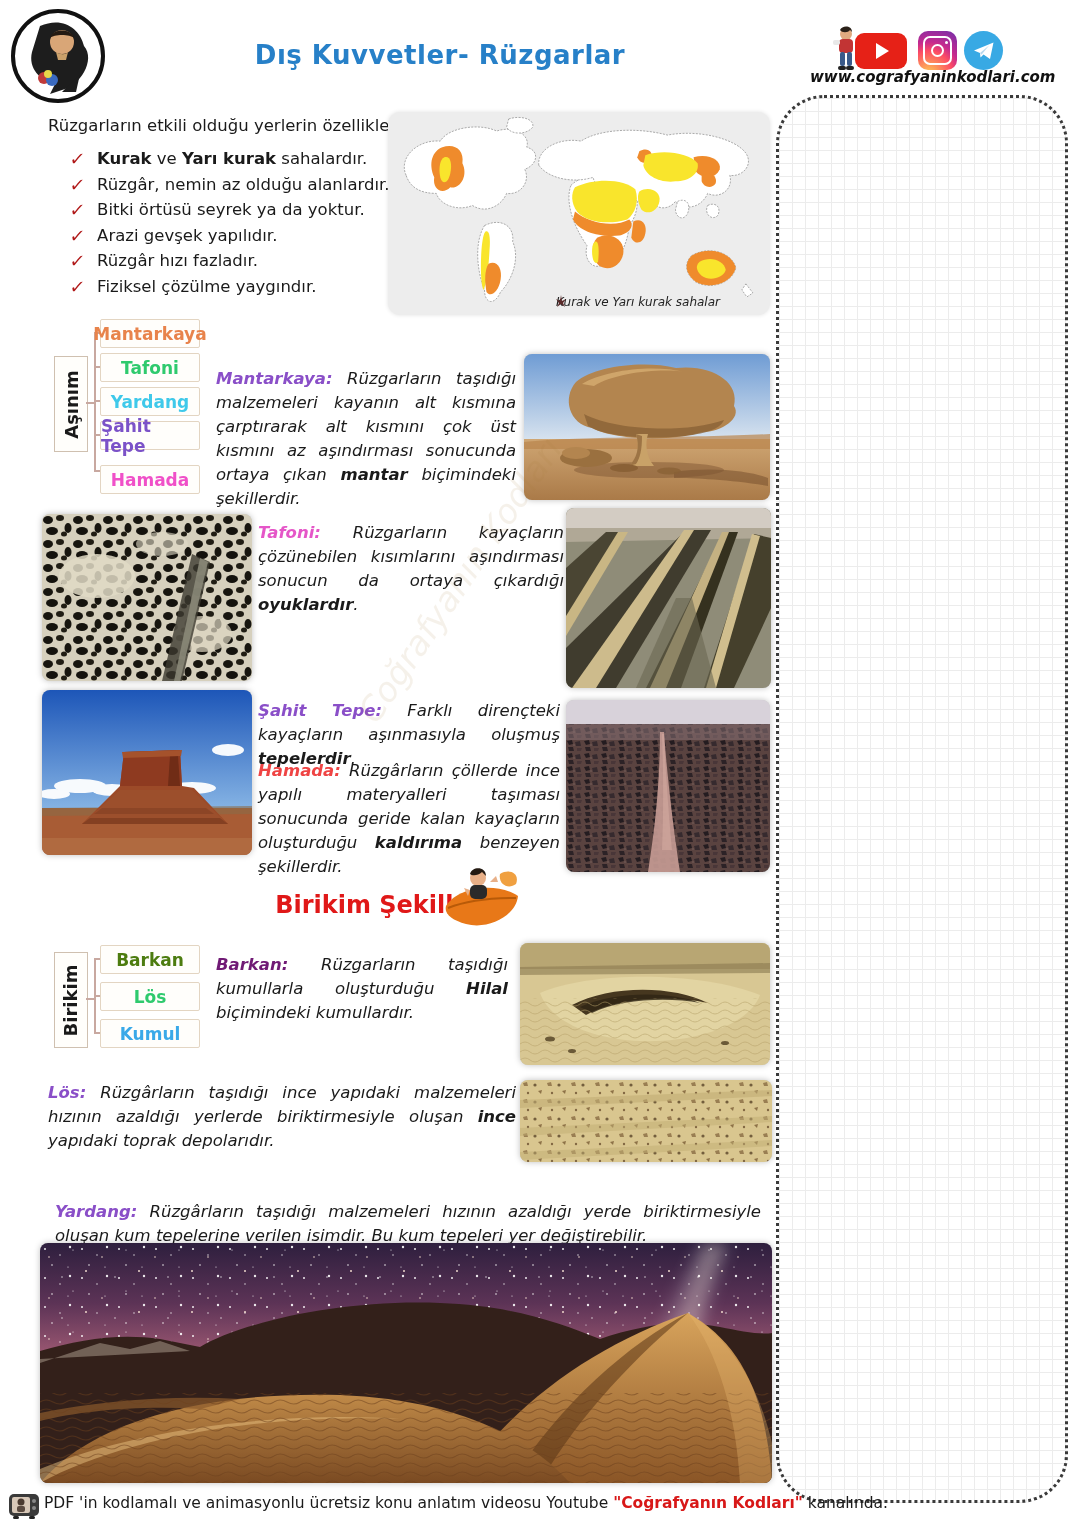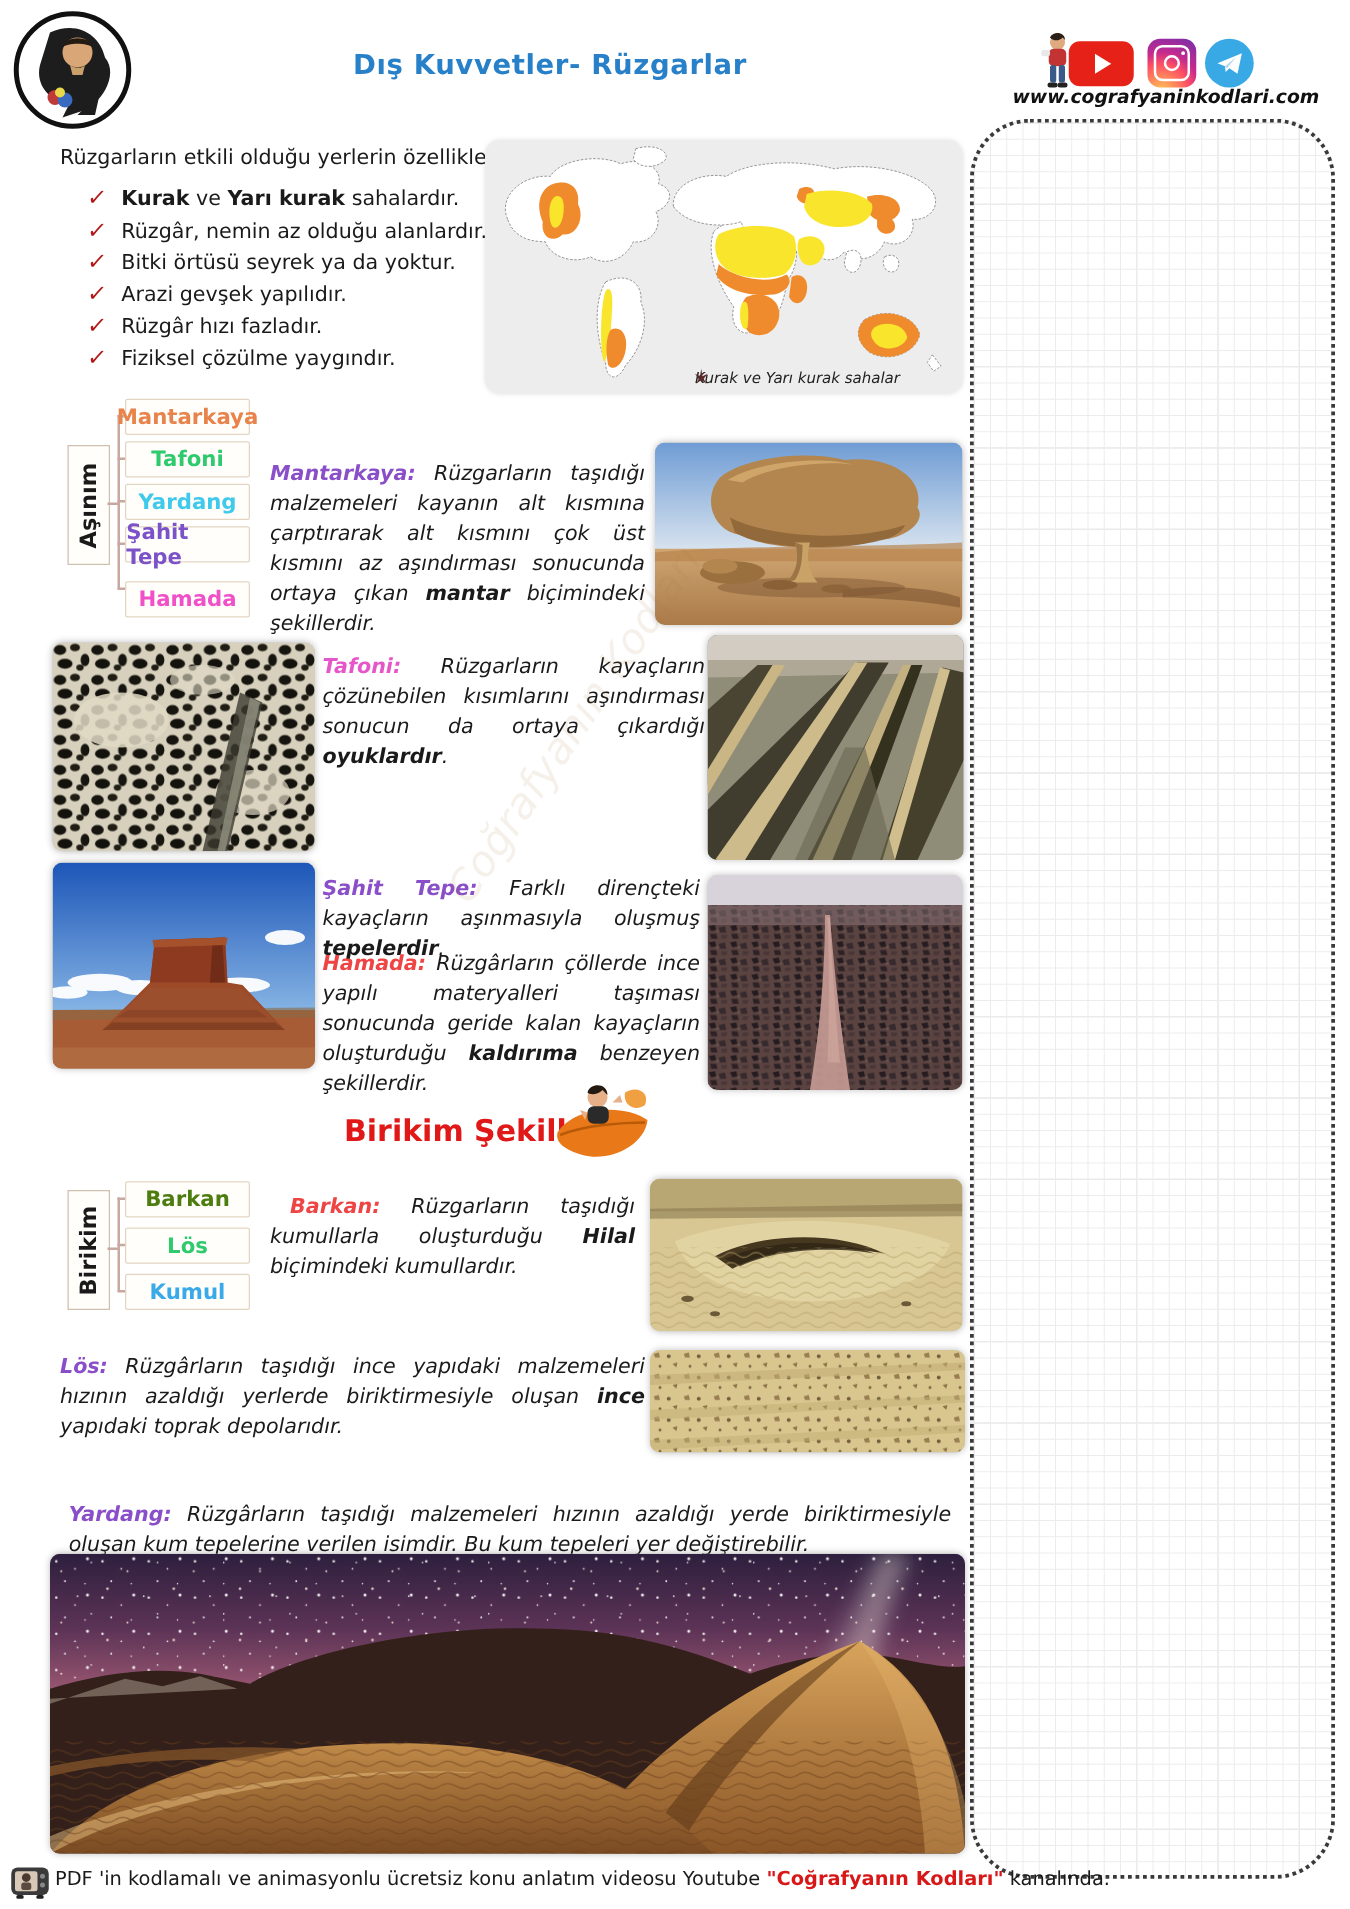--- a/index.html
+++ b/index.html
@@ -2,21 +2,21 @@
 <html><head>
 <meta charset="utf-8">
 <style>
   html,body{margin:0;padding:0;background:#fff;}
   .page{position:relative;width:1080px;height:1527px;background:#fff;overflow:hidden;
         font-family:"DejaVu Sans",sans-serif;color:#1a1a1a;}
   .abs{position:absolute;}
 
   
   .avatar{left:10px;top:8px;width:96px;height:96px;}
-  .page-title{left:235px;top:40px;width:410px;text-align:center;font-size:22px;font-weight:bold;
+  .page-title{left:235px;top:40px;width:410px;text-align:center;font-size:26px;font-weight:bold;
               color:#2780c8;letter-spacing:.5px;}
   .website{left:810px;top:68px;width:225px;text-align:center;font-size:15px;font-weight:bold;
            font-style:italic;color:#111;}
   .yt{left:855px;top:33px;width:52px;height:36px;background:#e62117;border-radius:9px;
       display:flex;align-items:center;justify-content:center;}
   .yt-tri{width:0;height:0;border-left:13px solid #fff;border-top:8px solid transparent;border-bottom:8px solid transparent;margin-left:3px;}
   .ig{left:918px;top:31px;width:39px;height:39px;border-radius:10px;
       background:radial-gradient(circle at 28% 110%,#fdcb52,#fd4d64 45%,#c62a8e 62%,#7b2ea8 95%);
       display:flex;align-items:center;justify-content:center;}
   .ig-cam{width:25px;height:25px;border:2.5px solid #fff;border-radius:7px;position:relative;}
@@ -373,21 +373,21 @@
       <span style="color: #4d7c0f;">Barkan</span>
     </div>
   <div class="abs item-box" style="left:100px;top:982px;">
       <span style="color: rgb(47, 202, 110);">Lös</span>
     </div>
   <div class="abs item-box" style="left:100px;top:1019px;">
       <span style="color: rgb(58, 169, 232);">Kumul</span>
     </div>
 
   <p class="abs para" style="left:216px;top:936px;width:292px;">
-    <span class="plabel" style="color: #ef4444; margin-left: 16px;">Barkan:</span>
+    <span class="plabel" style="color: #701a75;">Barkan:</span>
     <span>Rüzgarların taşıdığı kumullarla oluşturduğu </span><b>Hilal</b><span> biçimindeki kumullardır.</span>
   </p>
   <div class="abs photo" style="left:520px;top:943px;width:250px;height:122px;">
     <svg width="250" height="122" viewBox="0 0 250 122">
       <defs>
         <pattern id="rip" width="20" height="8" patternUnits="userSpaceOnUse">
           <path d="M0,5 Q5,1 10,5 T20,5" stroke="#b5a068" stroke-width="1" fill="none"></path>
         </pattern>
       </defs>
       <rect width="250" height="122" fill="#d8c793"></rect>

